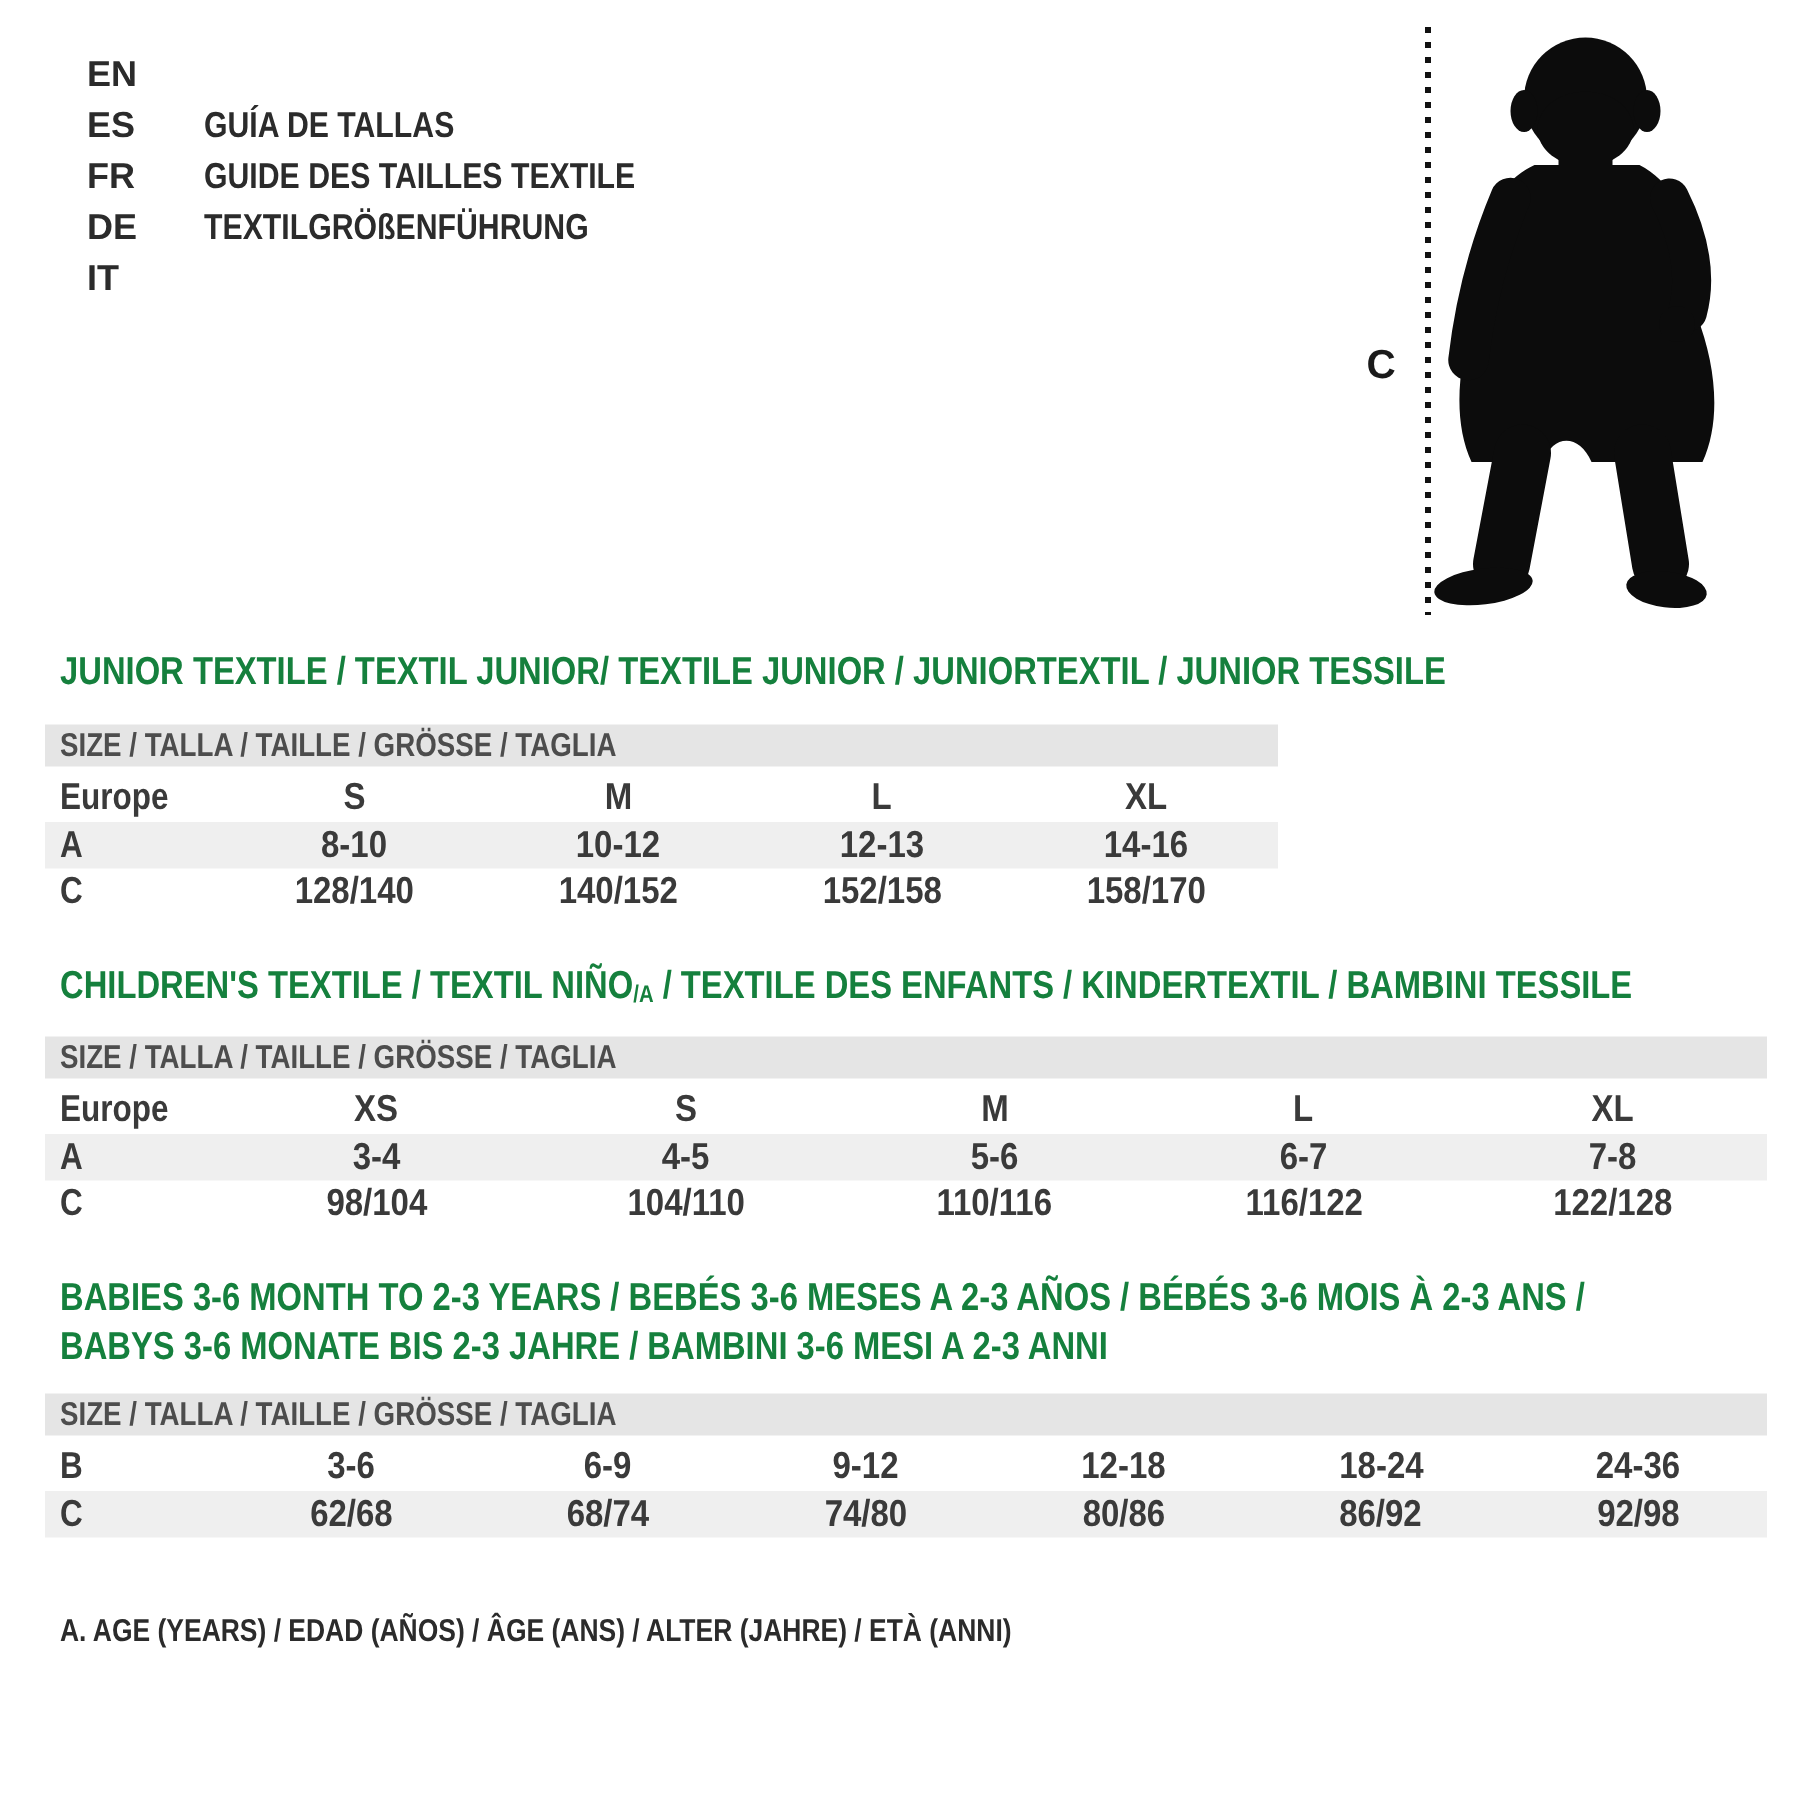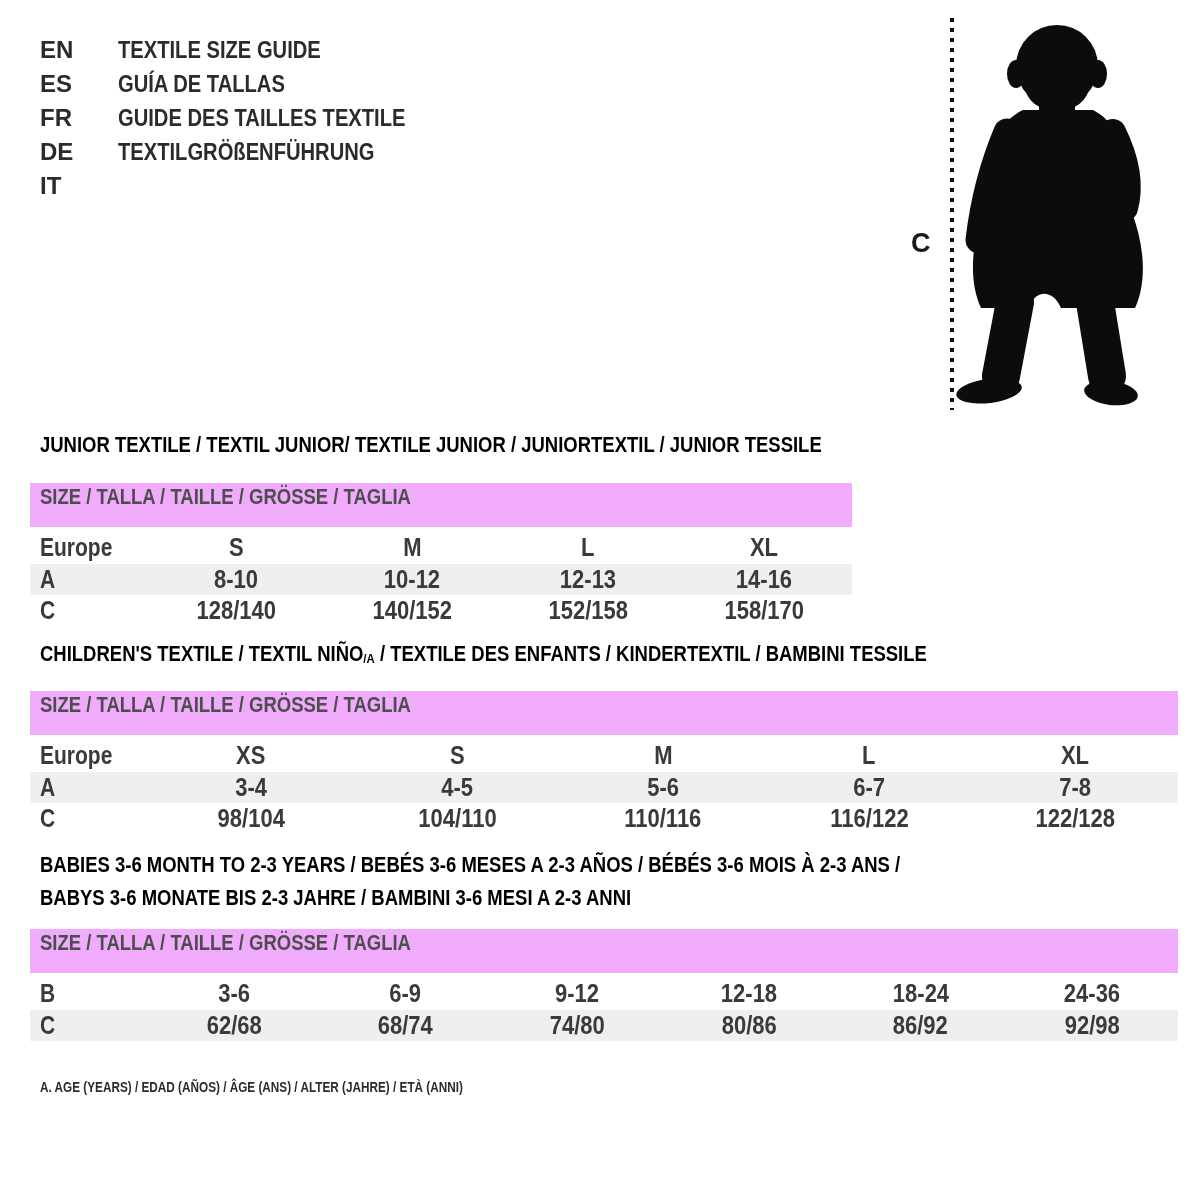--- a/index.html
+++ b/index.html
@@ -21,42 +21,42 @@
   }
   .cond-c {
     display: inline-block;
     transform: scaleX(0.88);
     transform-origin: 50% 50%;
     white-space: nowrap;
   }
 
   
   .lang-block { left: 40px; top: 33px; }
-  .lang-row { display: flex; height: 34px; align-items: center; }
+  .lang-row { display: flex; height: 34px; align-items: center; margin-left: 18px; }
   .lang-code, .lang-title { font-weight: bold; font-size: 24px; color: #2b2b2b; }
   .lang-code { width: 78px; flex: 0 0 78px; }
 
   
   .baby-svg { left: 895px; top: 10px; }
 
   
   .sec-heading {
     left: 40px;
     font-weight: bold;
-    font-size: 22px;
-    color: #000000;
+    font-size: 26px;
+    color: #15803d;
     white-space: nowrap;
   }
   .sub-a { font-size: 0.62em; vertical-align: -0.18em; }
 
   
   .size-table { left: 30px; }
   .size-bar {
-    background: #f0abfc;
-    height: 44px;
+    background: #e5e5e5;
+    height: 28px;
     line-height: 28px;
     padding-left: 10px;
     margin-bottom: 3px;
     font-weight: bold;
     font-size: 22px;
     color: #4d4d4d;
   }
   .trow { display: grid; align-items: center; height: 31px; }
   .trow.hdr { height: 34px; }
   .trow.shaded { background: #efefef; }
@@ -65,31 +65,30 @@
   .cols6 { grid-template-columns: 118px repeat(6, 1fr); }
   .cell { text-align: center; font-weight: bold; font-size: 25px; color: #3a3a3a; }
   .cell.lbl { text-align: left; padding-left: 10px; }
   .junior-table { width: 822px; }
   .children-table, .babies-table { width: 1148px; }
 
   
   .legend { left: 40px; top: 1071px; }
   .legend-line {
     height: 33px; line-height: 33px;
-    font-weight: bold; font-size: 14px; color: #2b2b2b;
+    font-weight: bold; font-size: 21px; color: #2b2b2b;
     white-space: nowrap;
   }
 </style>
 </head>
 <body>
 
 <div class="abs lang-block">
   <div class="lang-row">
     <span class="lang-code">EN</span>
-    <span class="lang-title"><span class="cond">TEXTILE SIZE GUIDE</span></span>
   </div>
   <div class="lang-row">
     <span class="lang-code">ES</span>
     <span class="lang-title"><span class="cond">GUÍA DE TALLAS</span></span>
   </div>
   <div class="lang-row">
     <span class="lang-code">FR</span>
     <span class="lang-title"><span class="cond">GUIDE DES TAILLES TEXTILE</span></span>
   </div>
   <div class="lang-row">

